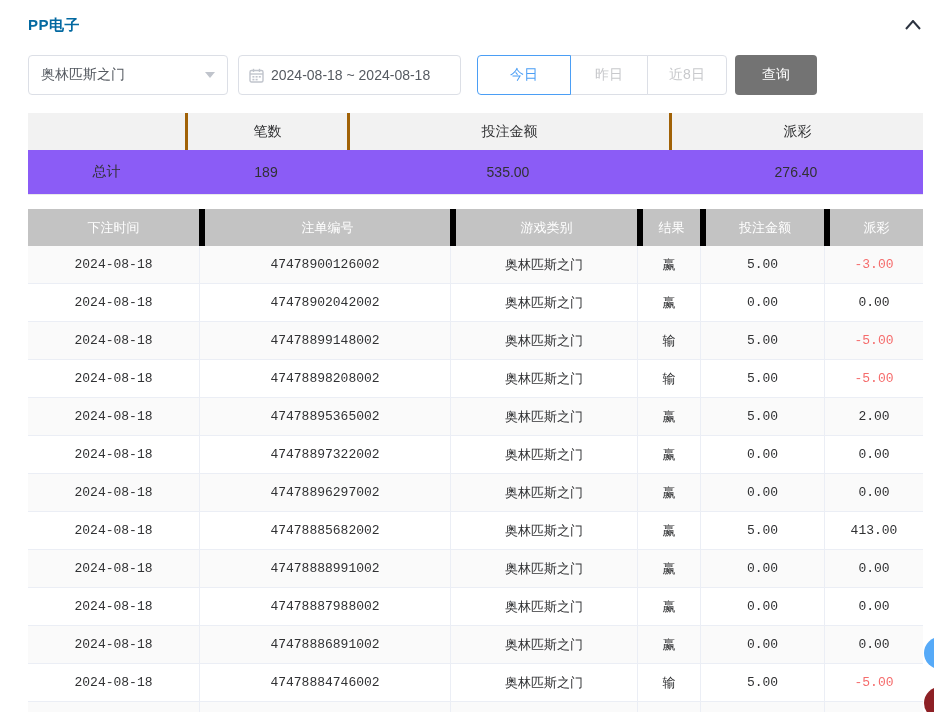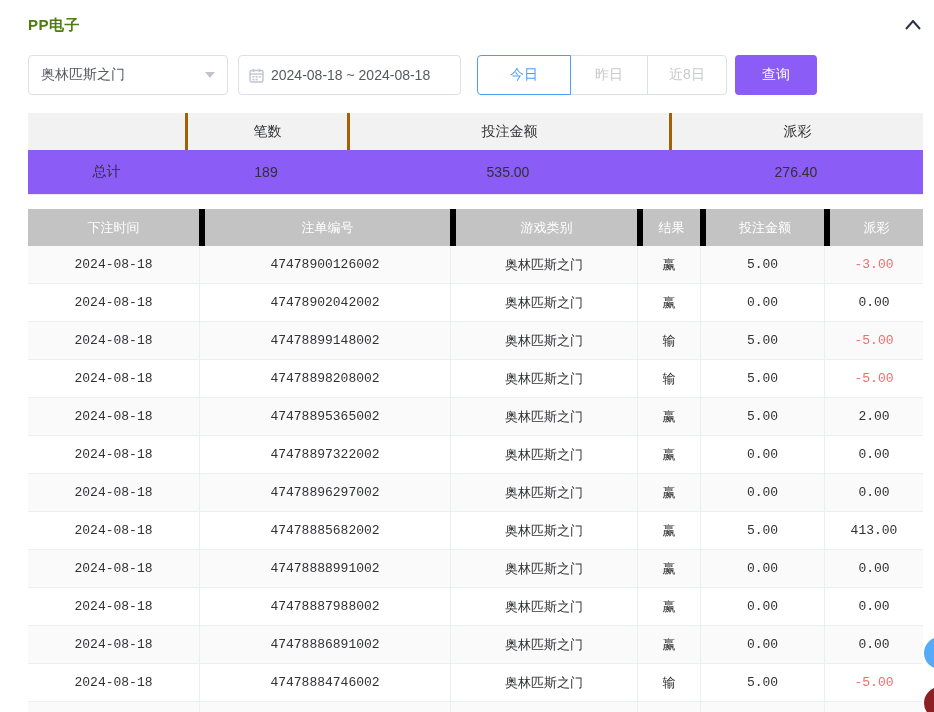--- a/index.html
+++ b/index.html
@@ -5,21 +5,21 @@
   * { margin:0; padding:0; box-sizing:border-box; }
   html,body { width:934px; height:712px; }
   body {
     font-family:"Liberation Sans","DejaVu Sans",sans-serif;
     background:#ffffff; color:#303133; overflow:hidden; position:relative;
   }
   .page { width:934px; height:712px; padding:14px 11px 0 28px; overflow:hidden; position:relative; }
 
   
   .panel-header { display:flex; justify-content:space-between; align-items:center; height:22px; }
-  .panel-title { font-size:15px; font-weight:bold; color:#4d7c0f; letter-spacing:.5px; }
+  .panel-title { font-size:15px; font-weight:bold; color:#0369a1; letter-spacing:.5px; }
   .collapse-btn { width:20px; height:20px; display:flex; align-items:center; justify-content:center; cursor:pointer; }
 
   
   .filters { margin-top:19px; display:flex; align-items:center; height:40px; }
   .select-box {
     width:200px; height:40px; border:1px solid #dcdfe6; border-radius:4px;
     display:flex; align-items:center; padding:0 12px; font-size:14px; color:#555a61;
     background:#fff; cursor:pointer;
   }
   .select-box .sel-text { flex:1; }
@@ -36,21 +36,21 @@
   .qbtn {
     height:40px; background:#fff; border:1px solid #dcdfe6; font-size:14px; color:#c8c9cc;
     display:flex; align-items:center; justify-content:center; cursor:pointer;
     font-family:inherit; margin-left:-1px; position:relative;
   }
   .qbtn.first { border-radius:4px 0 0 4px; margin-left:0; }
   .qbtn.last  { border-radius:0 4px 4px 0; }
   .qbtn.active { color:#4b9ef5; border-color:#4b9ef5; z-index:2; }
   .query-btn {
     margin-left:8px; width:82px; height:40px; border:none; border-radius:4px;
-    background:#8b5cf6; color:#ffffff; font-size:14px; cursor:pointer; font-family:inherit;
+    background:#737373; color:#ffffff; font-size:14px; cursor:pointer; font-family:inherit;
   }
 
   
   .summary { margin-top:18px; width:895px; }
   .sum-head { display:grid; grid-template-columns:157px 162px 322px 254px; }
   .sum-head .cell {
     height:37px; background:#f2f2f2; display:flex; align-items:center; justify-content:center;
     font-size:14px; color:#303133;
   }
   .sum-head .cell + .cell { border-left:3px solid #a16207; }

